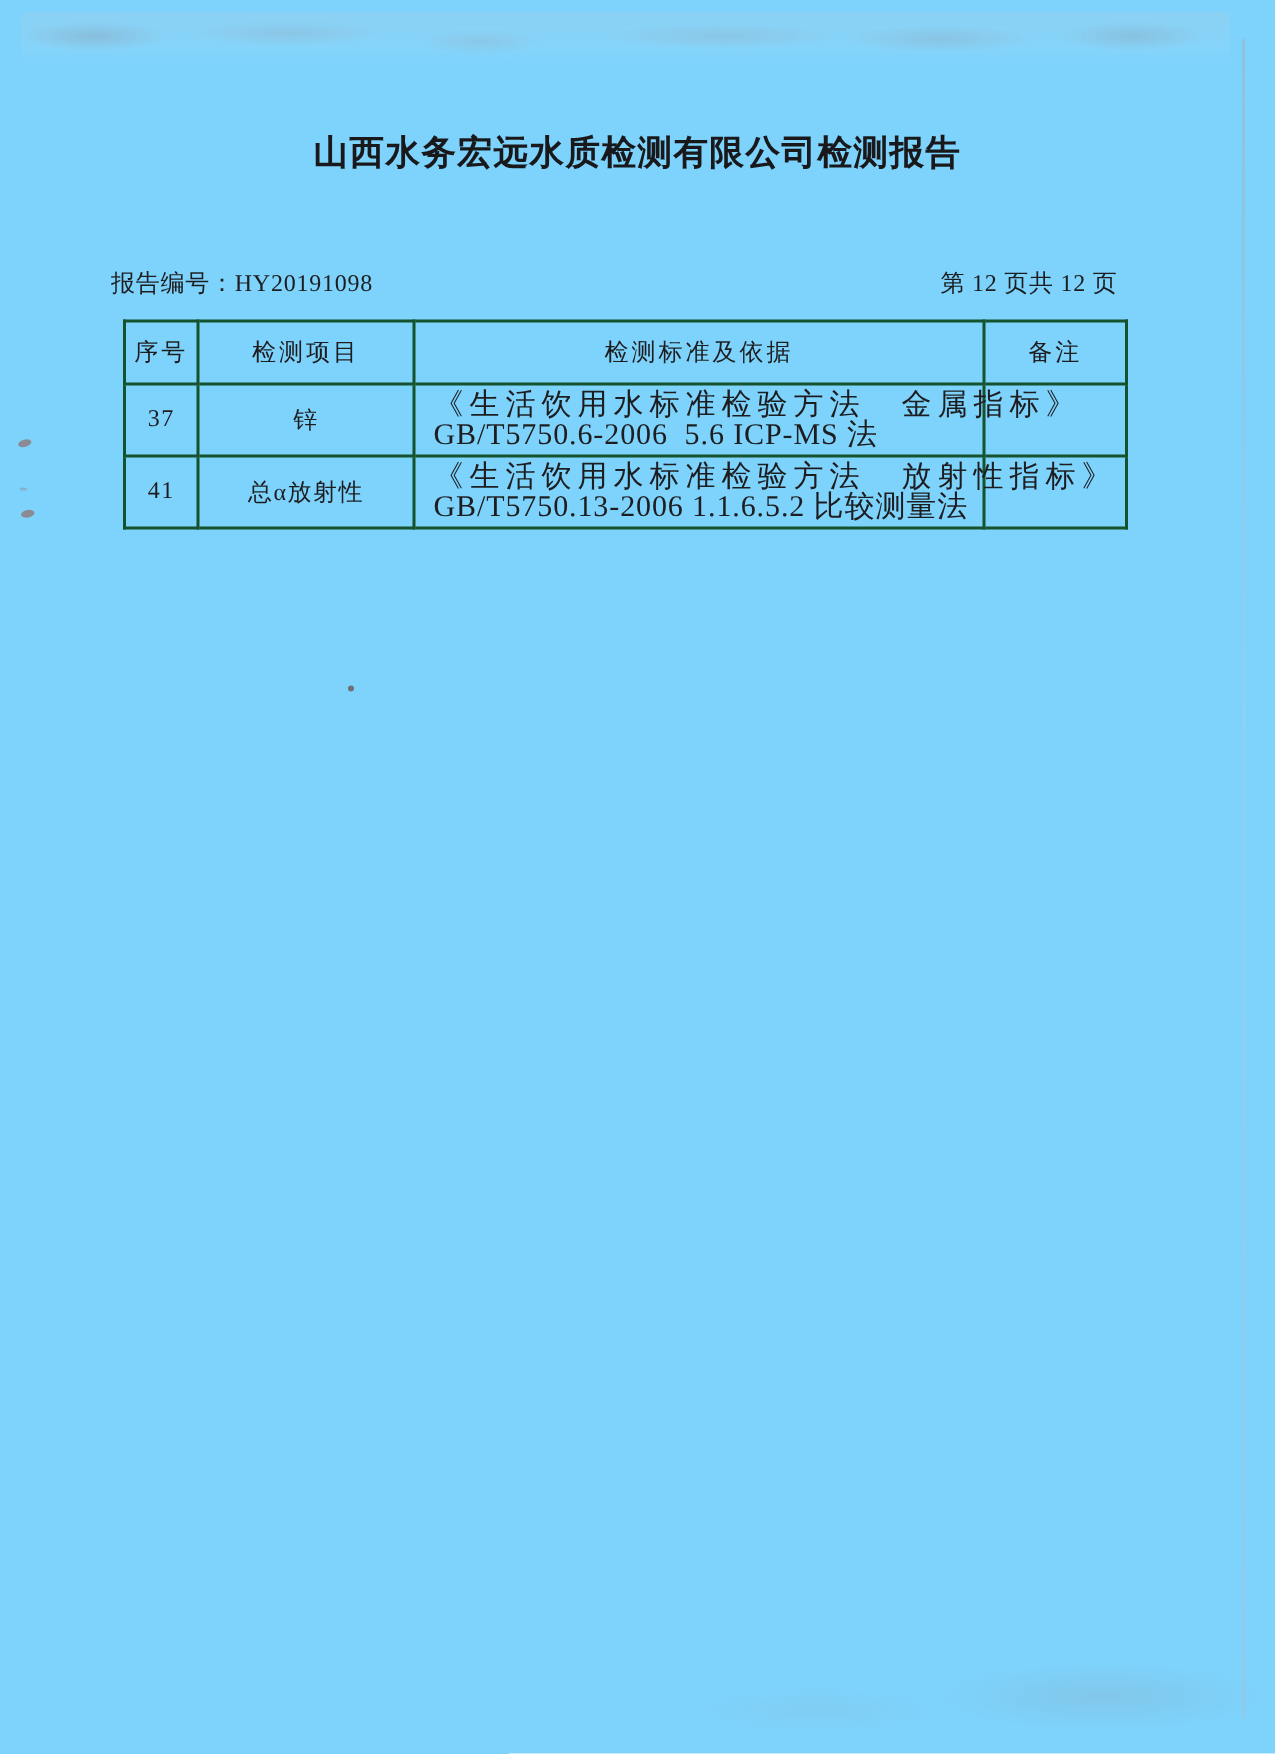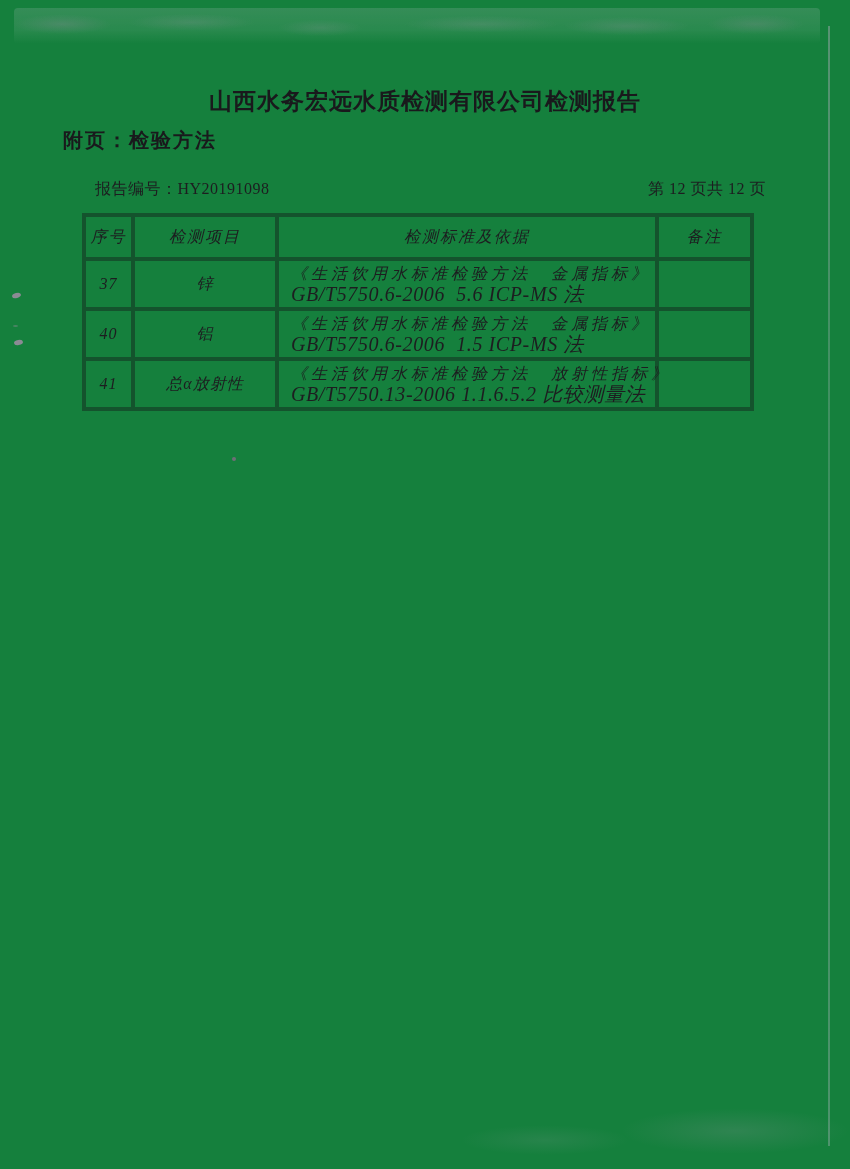--- a/index.html
+++ b/index.html
@@ -1,20 +1,20 @@
 <!DOCTYPE html>
 <html><head>
 <meta charset="utf-8">
 <style>
   html, body { margin: 0; padding: 0; background: #ffffff; }
   .page {
     position: relative;
     width: 850px;
     height: 1169px;
-    background: #15803d;
+    background: #7dd3fc;
     font-family: "Liberation Serif", "DejaVu Serif", serif;
     color: #1d1d20;
     overflow: hidden;
   }
 
   
   .scan-band-top {
     position: absolute; top: 8px; left: 14px; width: 806px; height: 36px;
     background:
       radial-gradient(ellipse 70px 14px at 6% 45%, rgba(140,140,152,0.30), transparent 70%),
@@ -50,72 +50,70 @@
     margin: 0; text-align: center;
     font-size: 23px; font-weight: bold; letter-spacing: 1px;
     color: #19191c;
   }
   .subtitle {
     position: absolute; top: 127px; left: 63px;
     font-size: 20px; font-weight: bold; letter-spacing: 2px;
     color: #19191c;
   }
   .meta-row {
-    position: absolute; top: 179px; left: 95px; width: 671px;
+    position: absolute; top: 179px; left: 74px; width: 671px;
     display: flex; justify-content: space-between; align-items: baseline;
     font-size: 16px; letter-spacing: 0.5px;
   }
 
   
   table.methods {
     position: absolute; top: 213px; left: 82px;
     width: 668px; border-collapse: collapse; table-layout: fixed;
   }
   .methods col.c1 { width: 49px; }
   .methods col.c2 { width: 144px; }
   .methods col.c3 { width: 380px; }
   .methods col.c4 { width: 95px; }
   .methods th, .methods td {
-    border: 4px solid #14532d;
+    border: 2px solid #14532d;
     padding: 0;
     vertical-align: middle;
-    font-style: italic;
   }
   .methods thead th {
     height: 40px;
     font-weight: normal;
     font-size: 16px;
     letter-spacing: 2px;
     text-align: center;
   }
   .methods tbody td { height: 42px; }
   .cell-no   { text-align: center; font-size: 16px; letter-spacing: 1px; }
   .cell-item { text-align: center; font-size: 16px; letter-spacing: 1px; }
   .cell-std  { padding: 2px 6px 2px 12px !important; }
-  .std-line1 { font-size: 16px; letter-spacing: 4px; line-height: 20px; white-space: nowrap; }
+  .std-line1 { font-size: 20px; letter-spacing: 4px; line-height: 20px; white-space: nowrap; }
   .std-line2 { font-size: 20px; letter-spacing: 0.6px; line-height: 20px; white-space: pre; }
   .cell-remark { }
 </style>
 </head>
 <body>
 
 <div class="page">
 
   <div class="scan-band-top"></div>
   <div class="page-edge-right"></div>
   <div class="speck speck-a"></div>
   <div class="speck speck-b"></div>
   <div class="speck speck-c"></div>
   <div class="speck speck-d"></div>
   <div class="smudge-1"></div>
   <div class="smudge-2"></div>
 
   <h1 class="title">山西水务宏远水质检测有限公司检测报告</h1>
 
-  <div class="subtitle">附页：检验方法</div>
 
   <div class="meta-row">
     <span>报告编号：HY20191098</span>
     <span>第 12 页共 12 页</span>
   </div>
 
   <table class="methods">
     <colgroup>
       <col class="c1">
         <col class="c2">
@@ -134,29 +132,20 @@
       <tr>
         <td class="cell-no">37</td>
         <td class="cell-item">锌</td>
         <td class="cell-std">
           <div class="std-line1">《生活饮用水标准检验方法　金属指标》</div>
           <div class="std-line2">GB/T5750.6-2006  5.6 ICP-MS 法</div>
         </td>
         <td class="cell-remark"></td>
       </tr>
       <tr>
-        <td class="cell-no">40</td>
-        <td class="cell-item">铝</td>
-        <td class="cell-std">
-          <div class="std-line1">《生活饮用水标准检验方法　金属指标》</div>
-          <div class="std-line2">GB/T5750.6-2006  1.5 ICP-MS 法</div>
-        </td>
-        <td class="cell-remark"></td>
-      </tr>
-      <tr>
         <td class="cell-no">41</td>
         <td class="cell-item">总α放射性</td>
         <td class="cell-std">
           <div class="std-line1">《生活饮用水标准检验方法　放射性指标》</div>
           <div class="std-line2">GB/T5750.13-2006 1.1.6.5.2 比较测量法</div>
         </td>
         <td class="cell-remark"></td>
       </tr>
     </tbody>
   </table>

